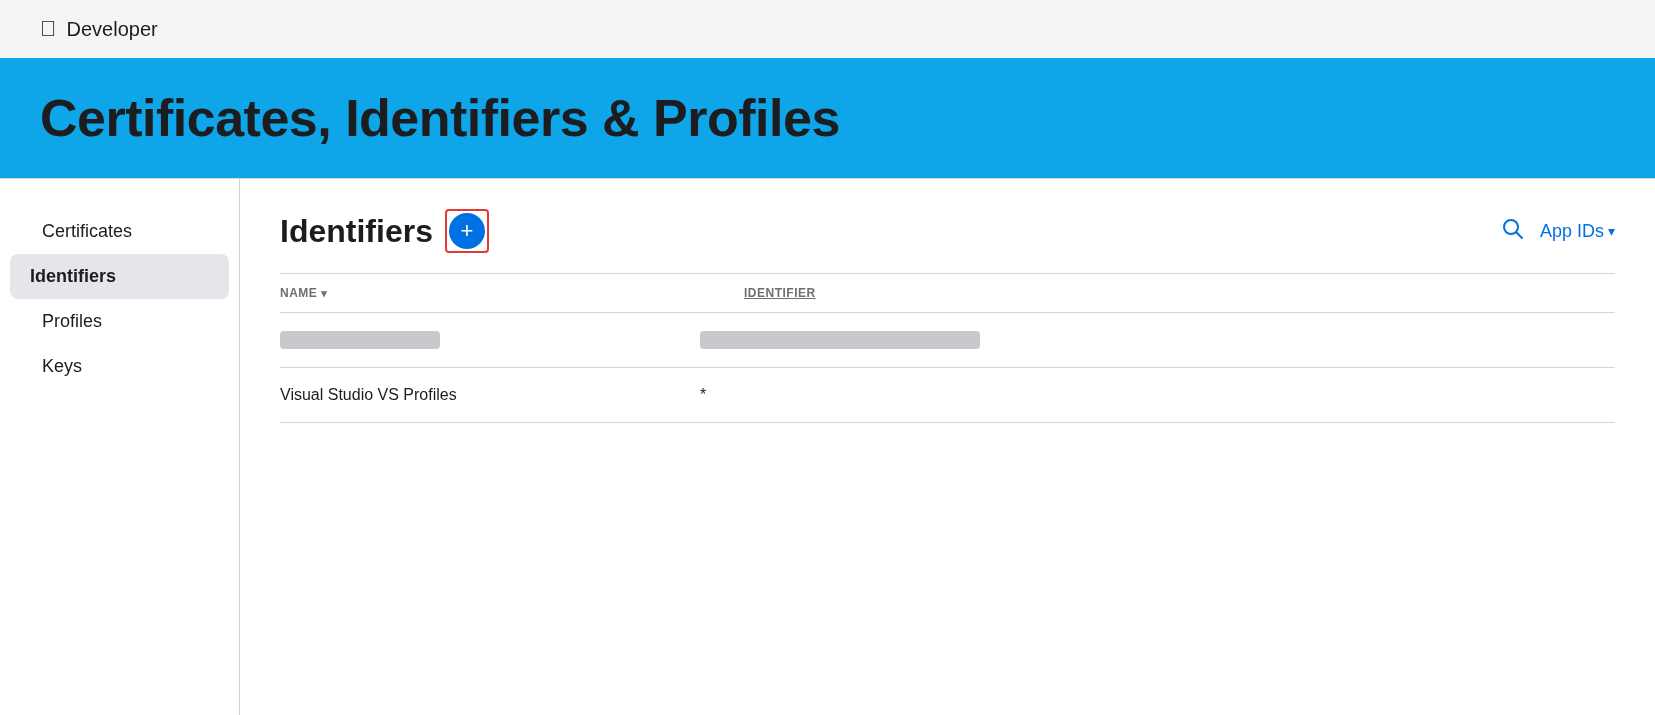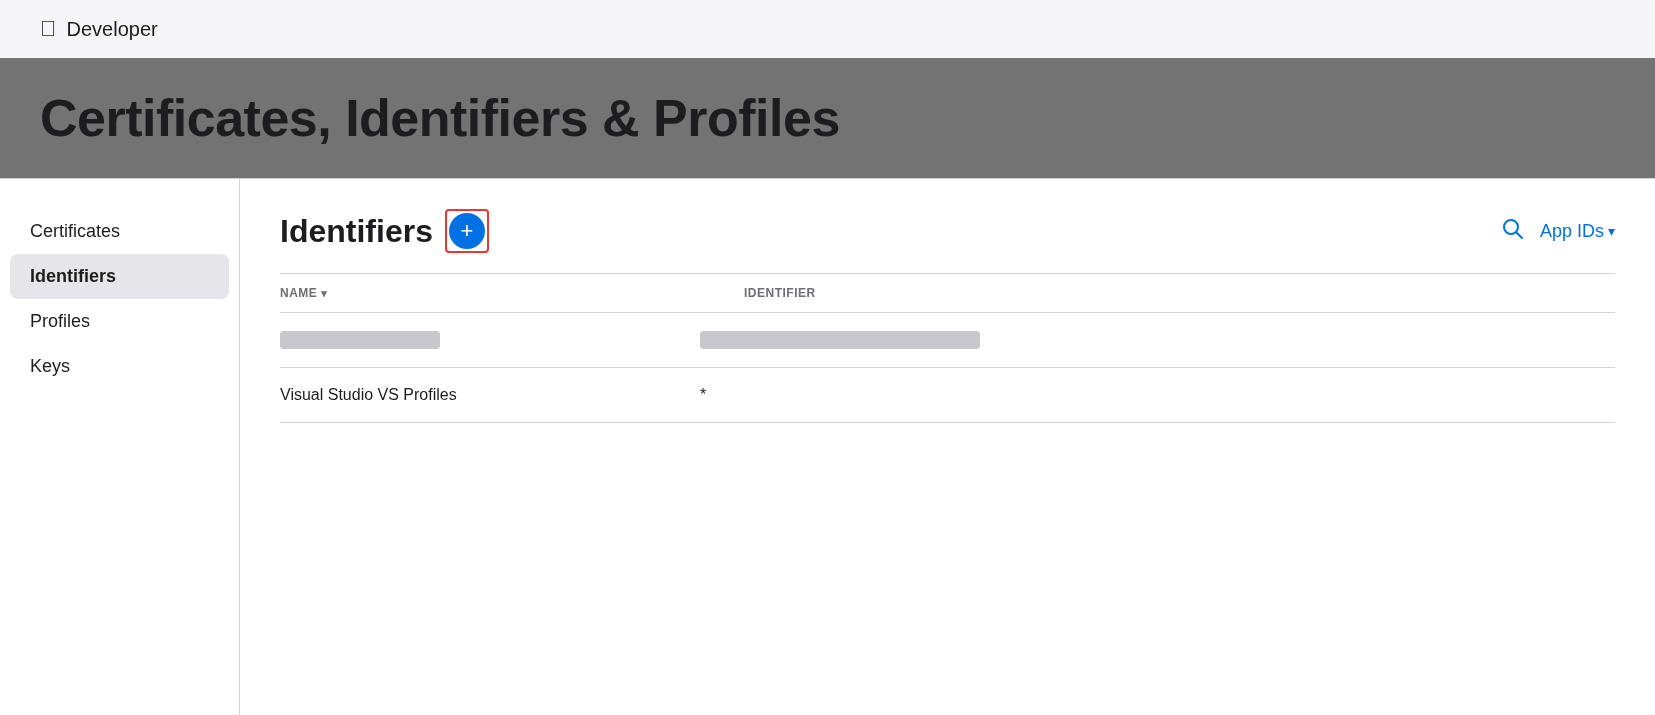--- a/index.html
+++ b/index.html
@@ -29,21 +29,21 @@
       color: #1d1d1f;
     }
 
     .developer-text {
       font-size: 20px;
       font-weight: 400;
       color: #1d1d1f;
     }
 
     .main-header {
-      background: #737373;
+      background: #0ea5e9;
       padding: 30px 40px 0 40px;
       border-bottom: 1px solid #d2d2d7;
     }
 
     .page-title {
       font-size: 52px;
       font-weight: 700;
       color: #1d1d1f;
       margin-bottom: 30px;
       letter-spacing: -0.5px;
@@ -57,21 +57,21 @@
 
     .sidebar {
       width: 240px;
       padding: 30px 0;
       border-right: 1px solid #d2d2d7;
       flex-shrink: 0;
     }
 
     .sidebar-item {
       display: block;
-      padding: 12px 30px;
+      padding: 12px 42px;
       font-size: 18px;
       color: #1d1d1f;
       text-decoration: none;
       cursor: pointer;
       font-weight: 400;
     }
 
     .sidebar-item.active {
       background: #e5e5ea;
       font-weight: 600;
@@ -181,20 +181,21 @@
       gap: 4px;
     }
 
     .col-identifier {
       flex: 1;
       font-size: 12px;
       font-weight: 600;
       color: #6e6e73;
       letter-spacing: 0.5px;
       text-transform: uppercase;
+      text-decoration: underline;
     }
 
     .table-row {
       display: flex;
       padding: 18px 0;
       border-bottom: 1px solid #d2d2d7;
       align-items: center;
     }
 
     .cell-name {

